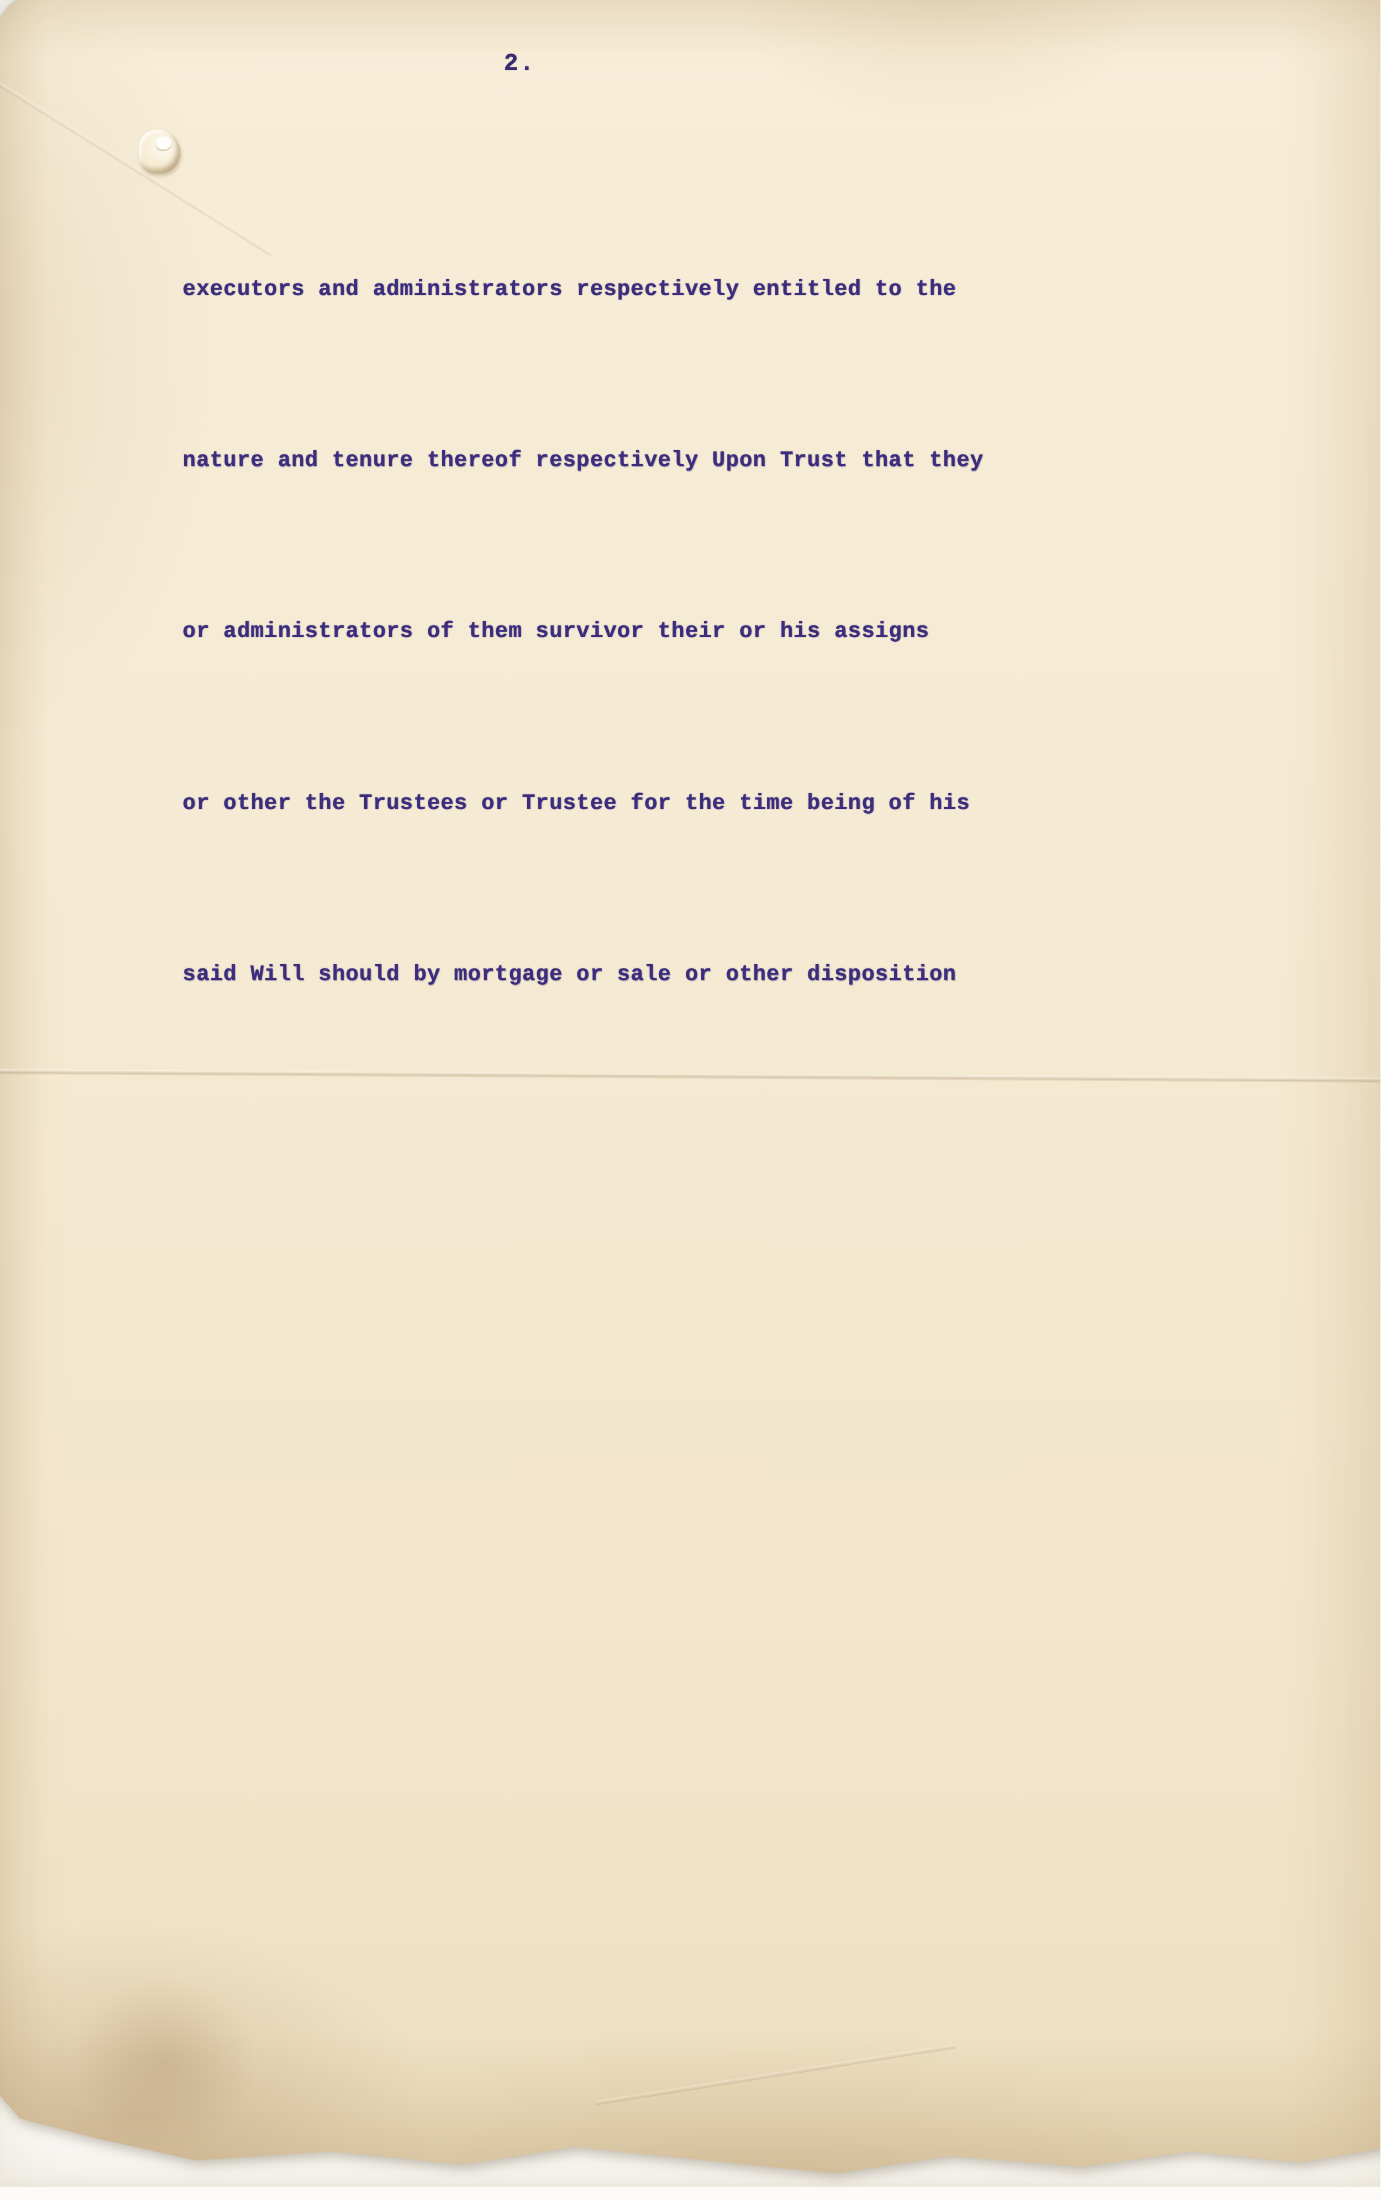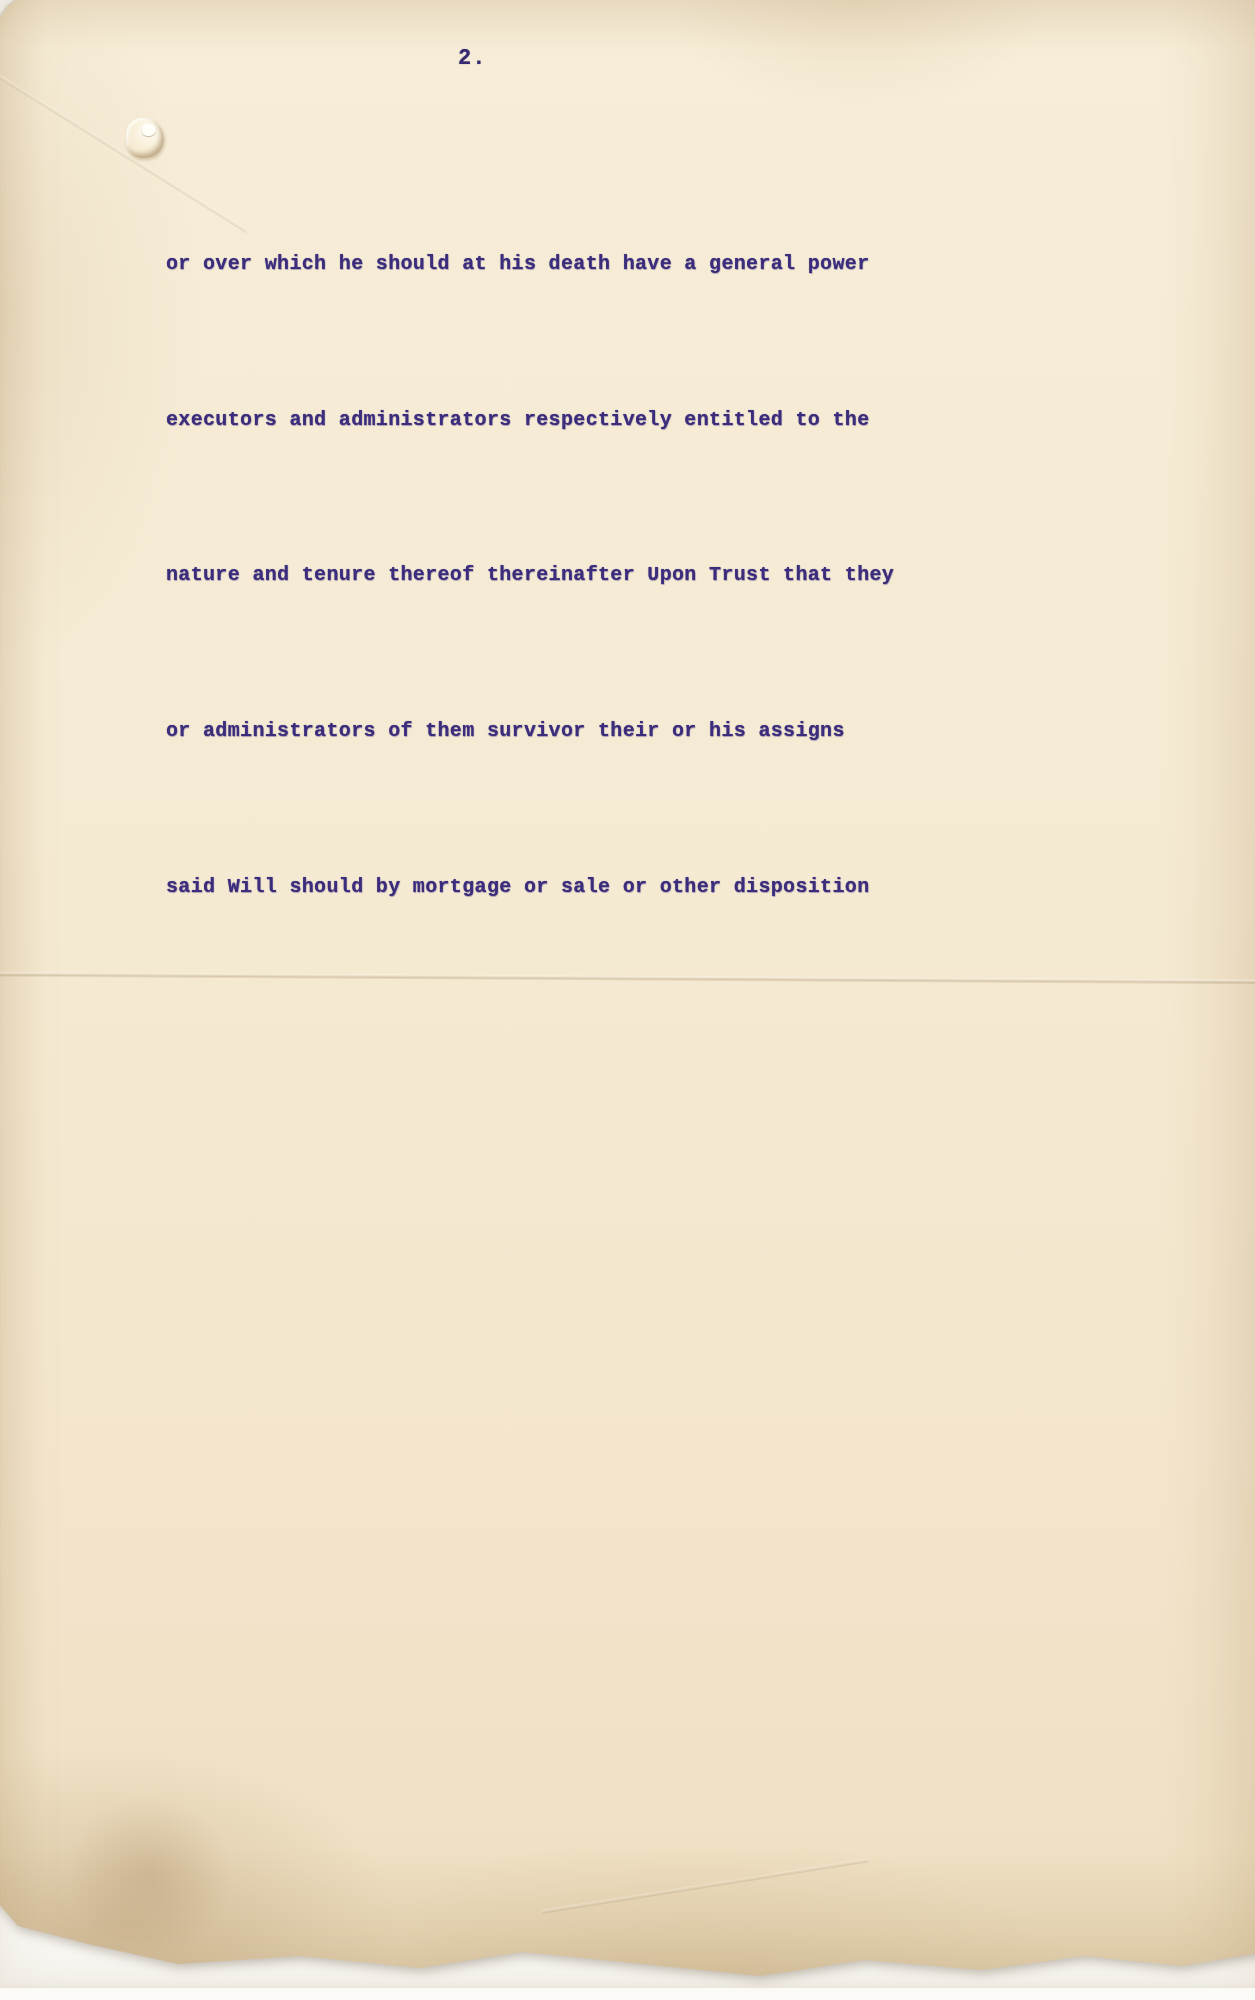--- a/index.html
+++ b/index.html
@@ -137,24 +137,24 @@
   <div id="crease-bottom" class="crease"></div>
   <div id="smudge-bottom-left"></div>
 
   <div id="punch-hole">
     <div class="chip"></div>
   </div>
 
   <div id="page-number">2.</div>
 
   <div id="text-block">
-    <div class="doc-line">or over which he should at his death have a general power</div>
     <div class="doc-line">executors and administrators respectively entitled to the</div>
-    <div class="doc-line">nature and tenure thereof thereinafter Upon Trust that they</div>
+    <div class="doc-line">nature and tenure thereof respectively Upon Trust that they</div>
     <div class="doc-line">or administrators of them survivor their or his assigns</div>
+    <div class="doc-line">or other the Trustees or Trustee for the time being of his</div>
     <div class="doc-line">said Will should by mortgage or sale or other disposition</div>
     
     
     
     
     
     
     
     
     

